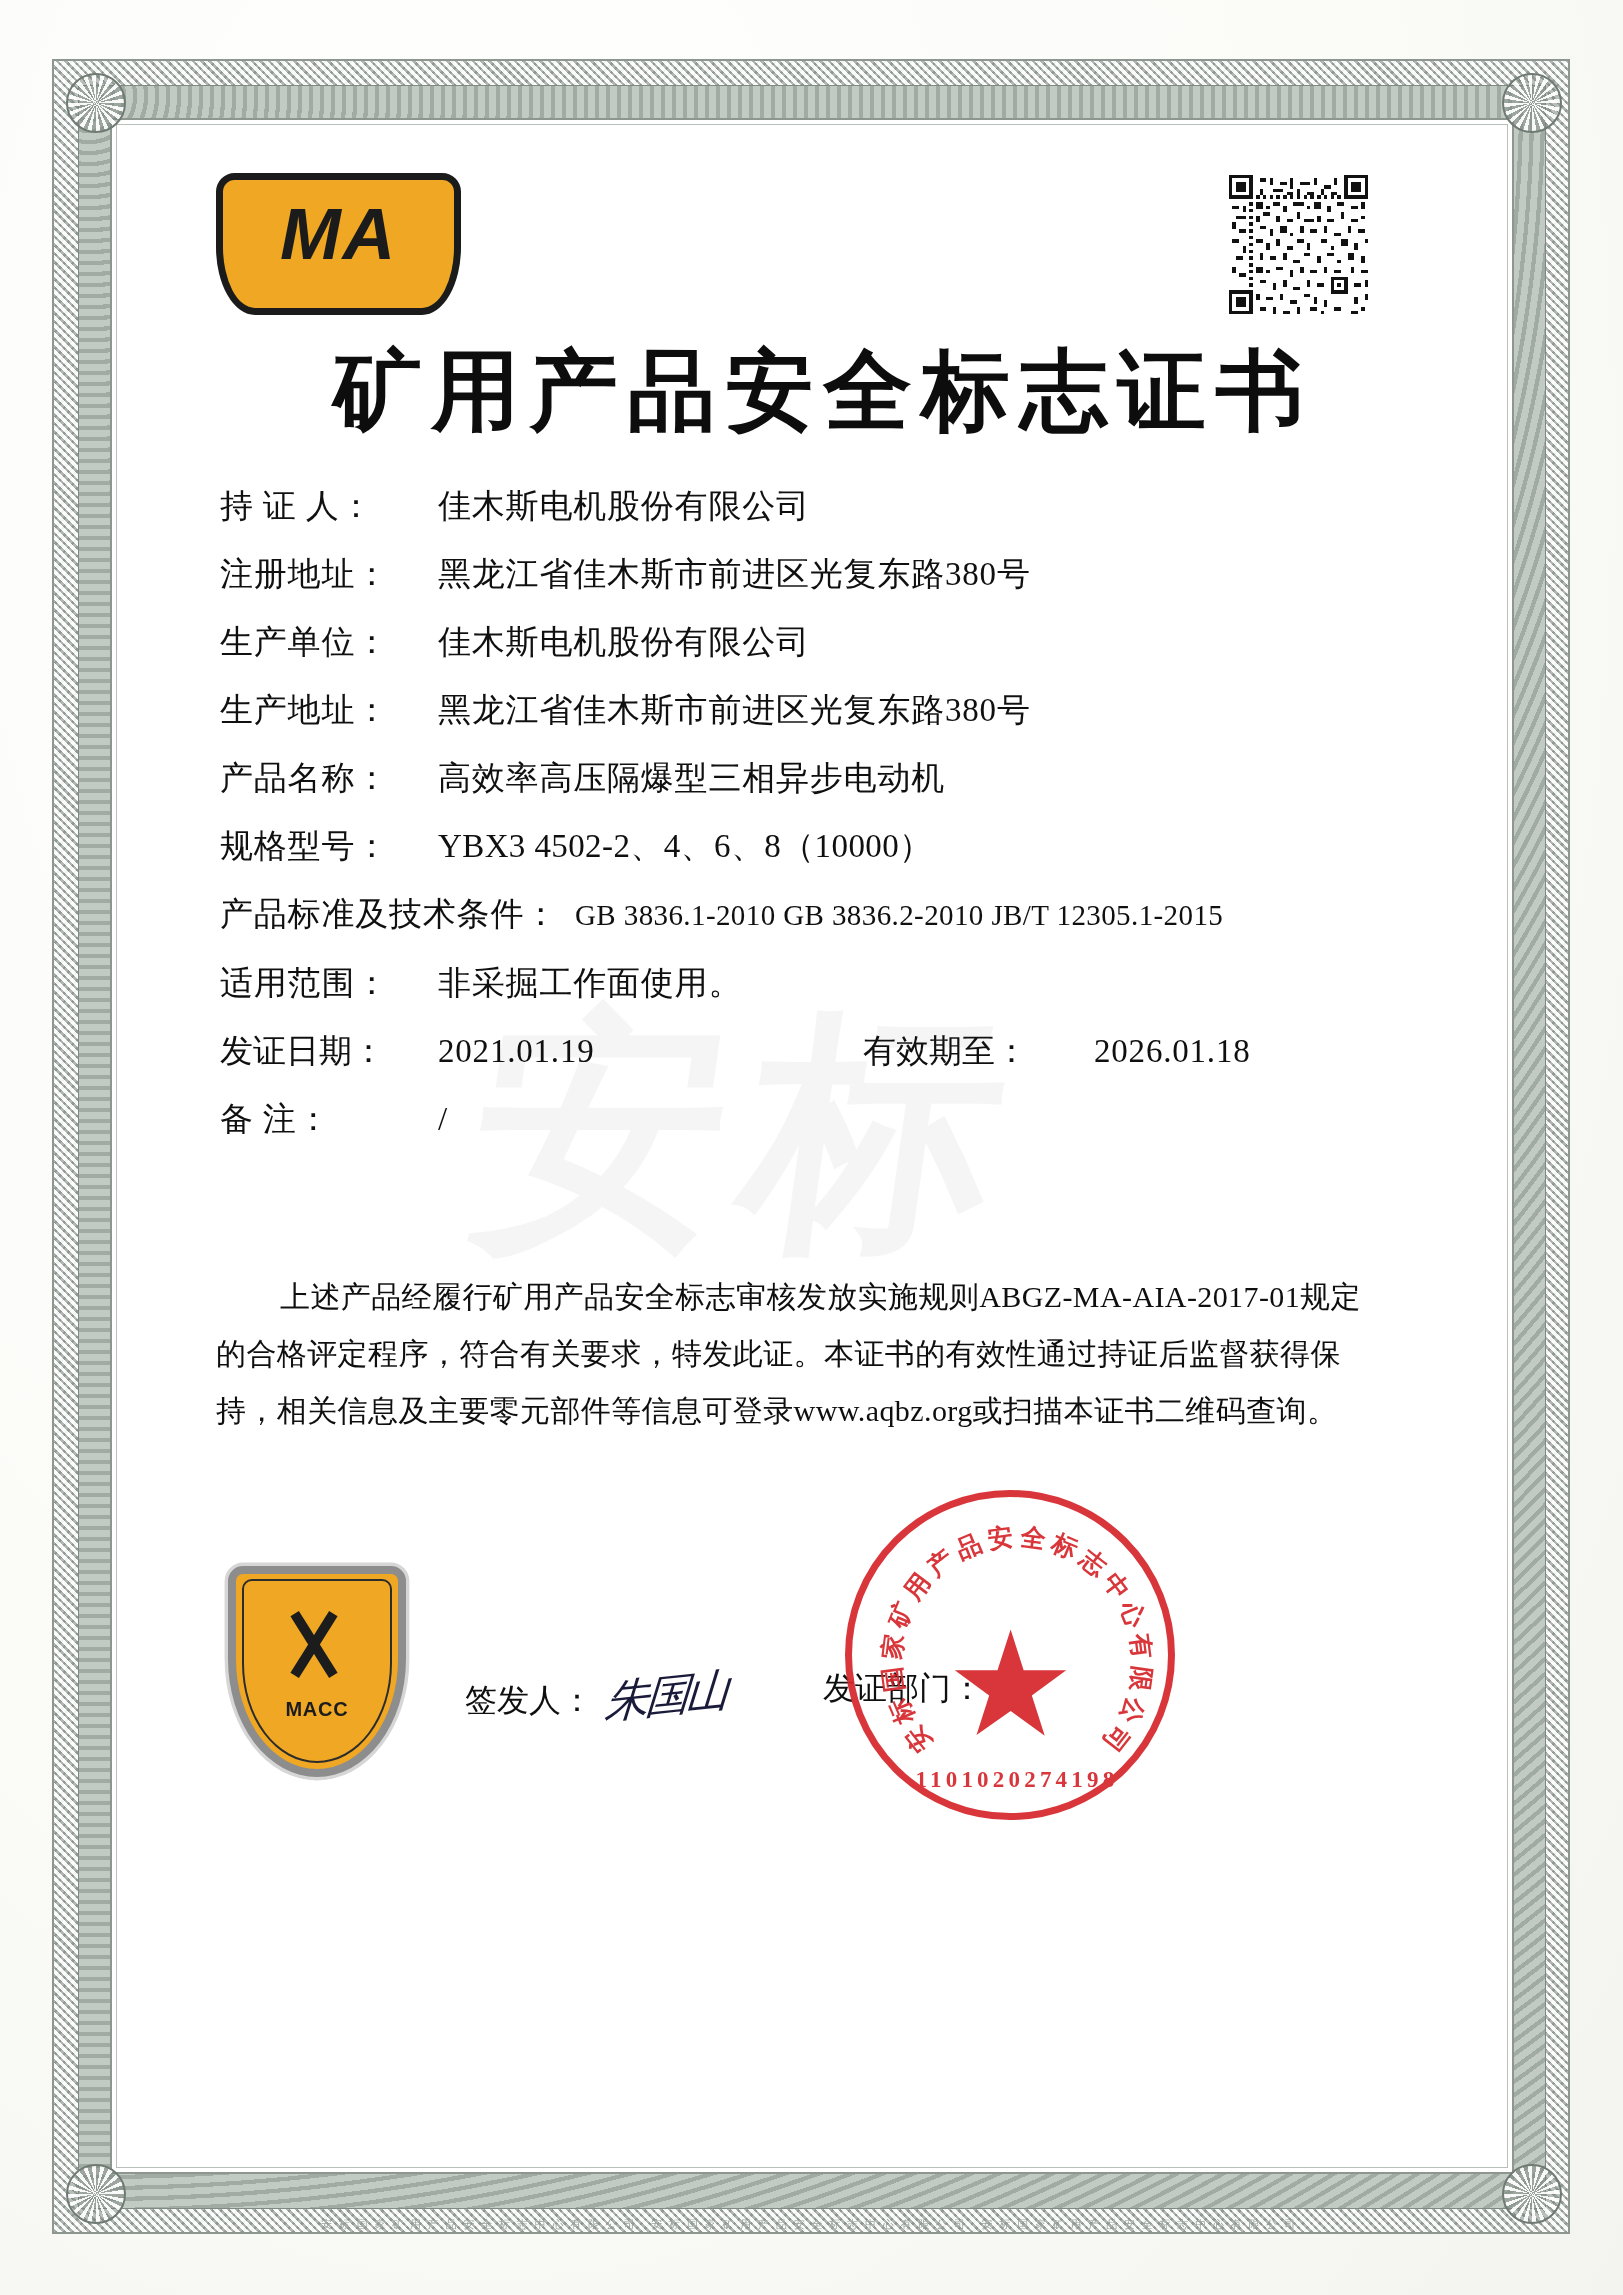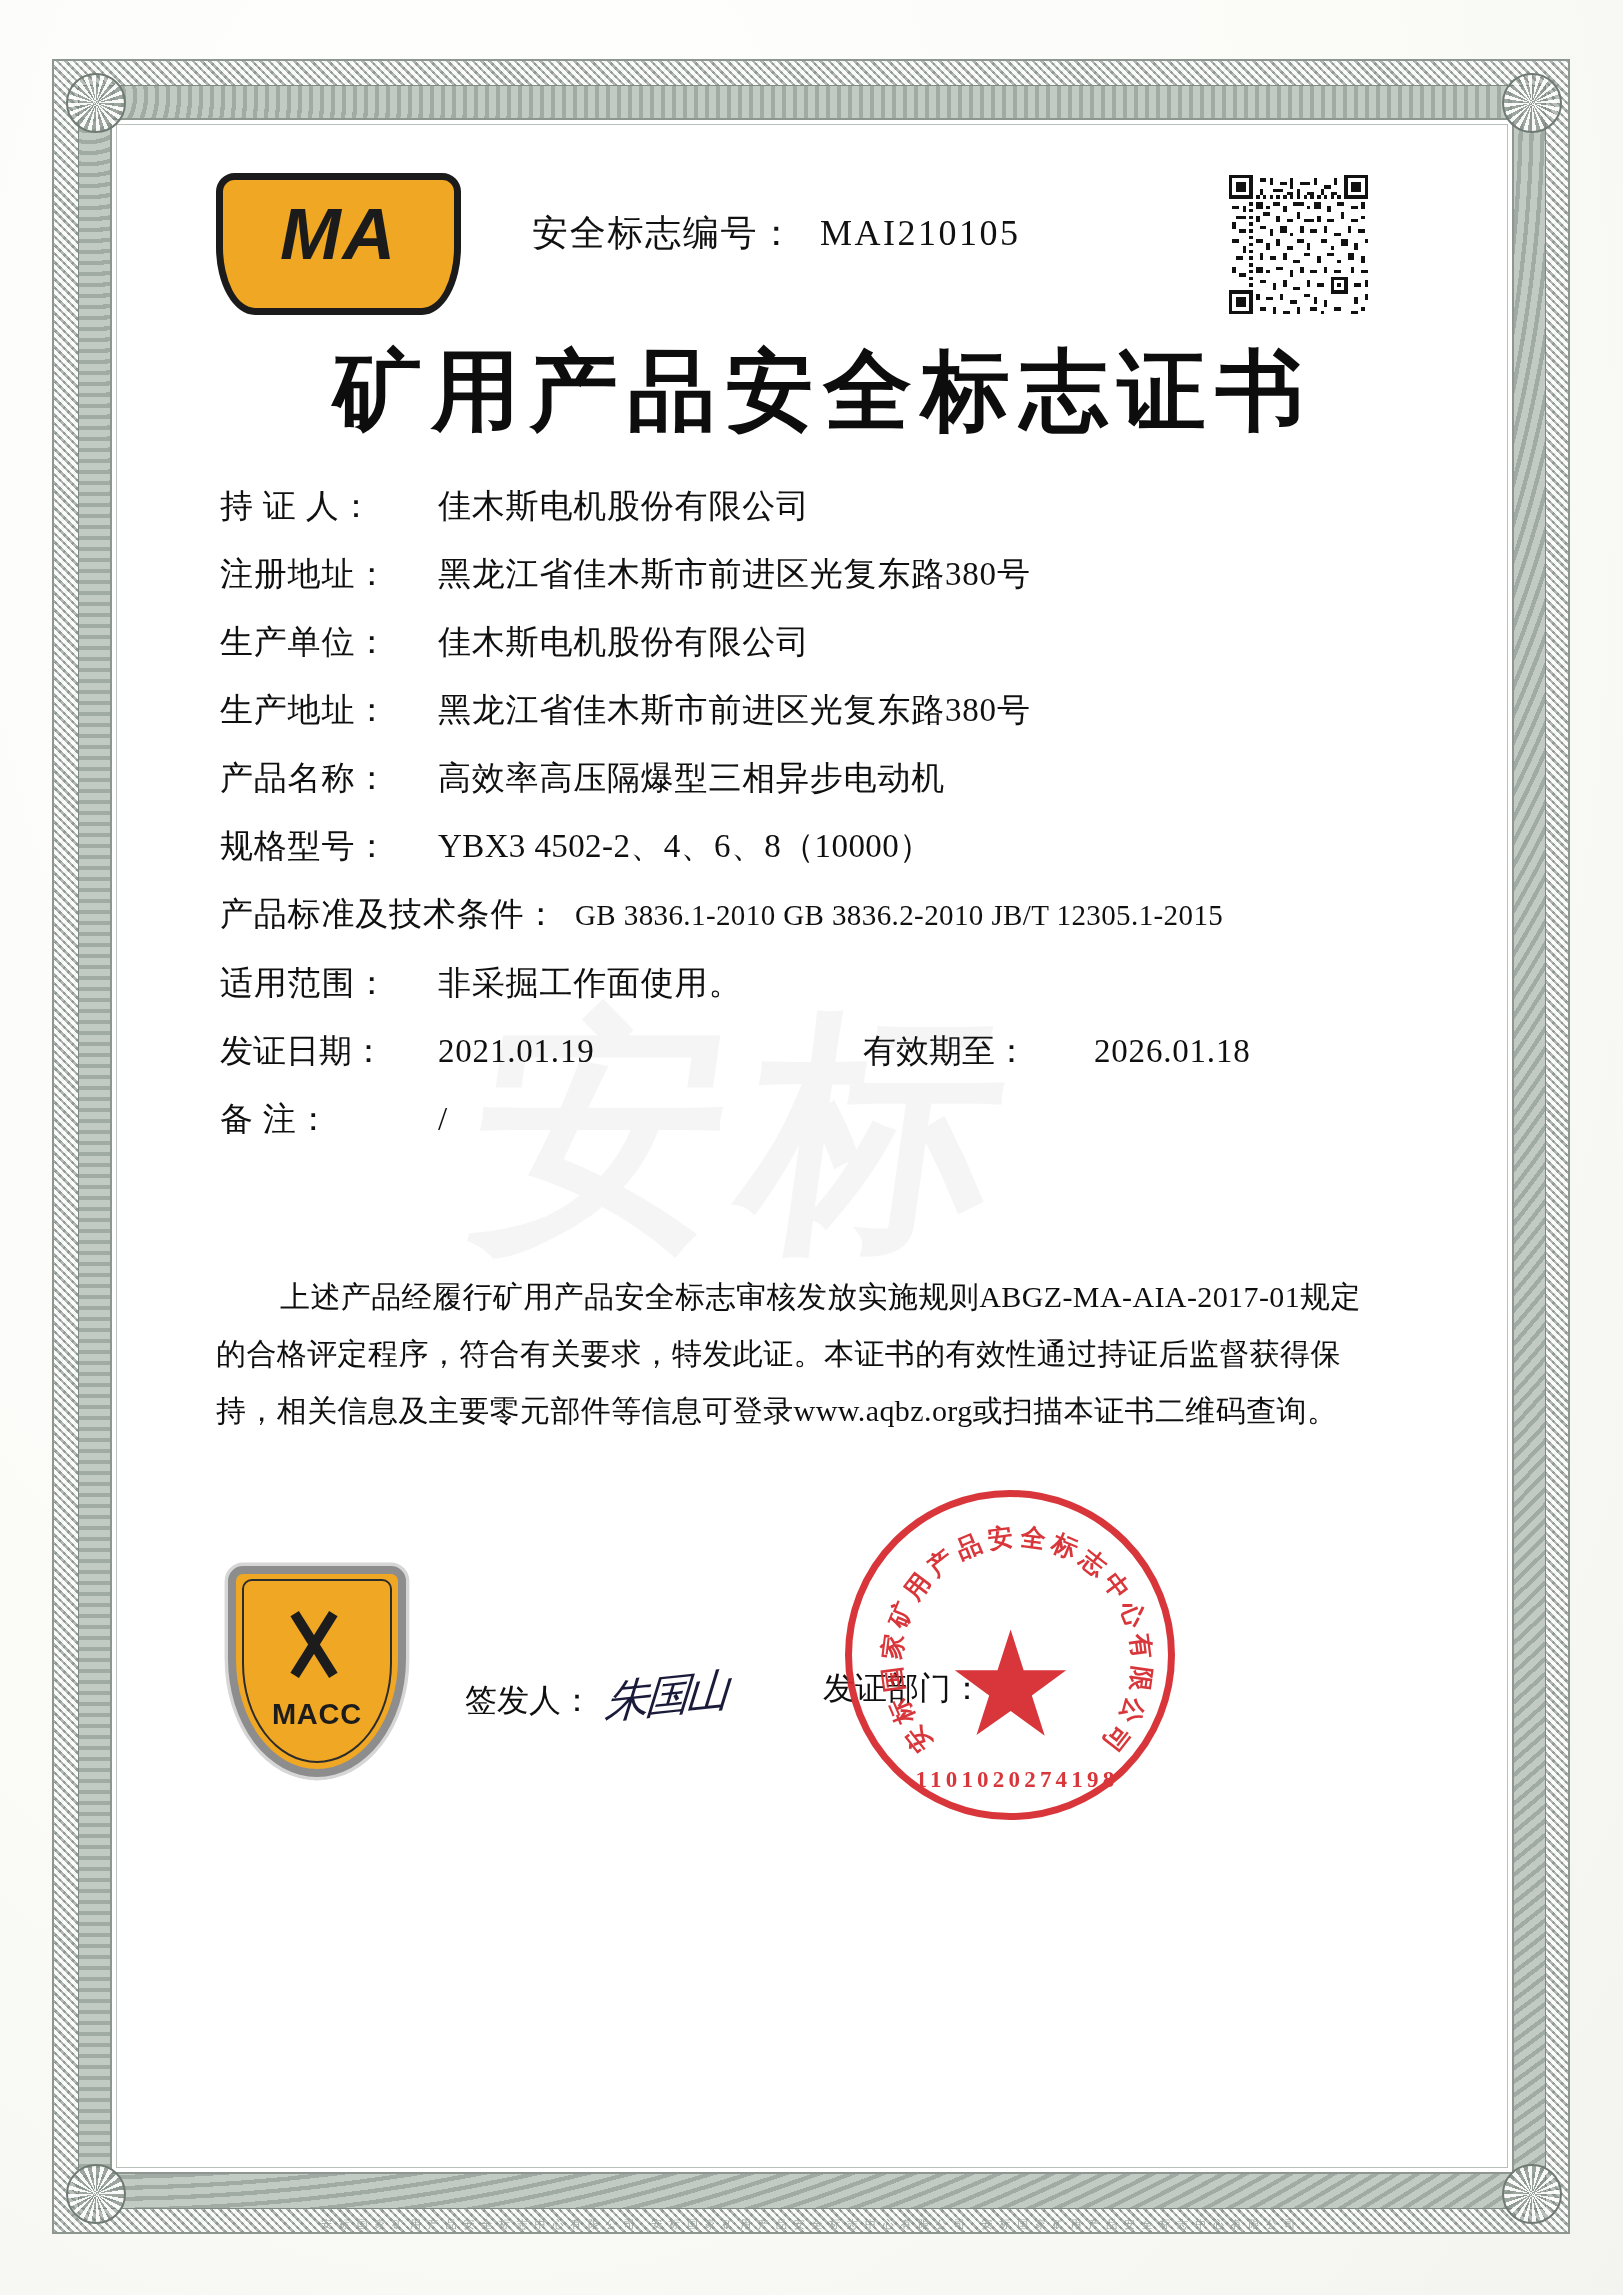--- a/index.html
+++ b/index.html
@@ -310,21 +310,21 @@
   .macc-pick:before { transform: rotate(32deg); }
   .macc-pick:after  { transform: rotate(-32deg); }
   .macc-label {
     position: absolute;
     left: 0;
     top: 132px;
     width: 178px;
     text-align: center;
     font-family: "Liberation Sans", sans-serif;
     font-weight: bold;
-    font-size: 29px;
+    font-size: 20px;
     color: #1c1c1c;
     letter-spacing: 0.8px;
   }
 
   .signer {
     position: absolute;
     left: 330px;
     top: 135px;
     font-size: 32px;
     color: #0f0f0f;
@@ -446,24 +446,20 @@
 
   <div class="content">
 
     <div class="header-row">
 
       <div class="ma-badge">
         <div class="ma-shield"></div>
         <div class="ma-text">MA</div>
       </div>
 
-      <div class="serial-line">
-        <span class="serial-label">安全标志编号：</span>
-        <span class="serial-value">MAI210105</span>
-      </div>
 
       <div class="qr-code">
         <svg width="139" height="139" viewBox="0 0 41 41" shape-rendering="crispEdges">
           <rect width="41" height="41" fill="#ffffff"></rect>
           <g fill="#111111">
 
             <rect x="0" y="0" width="7" height="1"></rect>
               <rect x="0" y="6" width="7" height="1"></rect>
             <rect x="0" y="0" width="1" height="7"></rect>
               <rect x="6" y="0" width="1" height="7"></rect>

